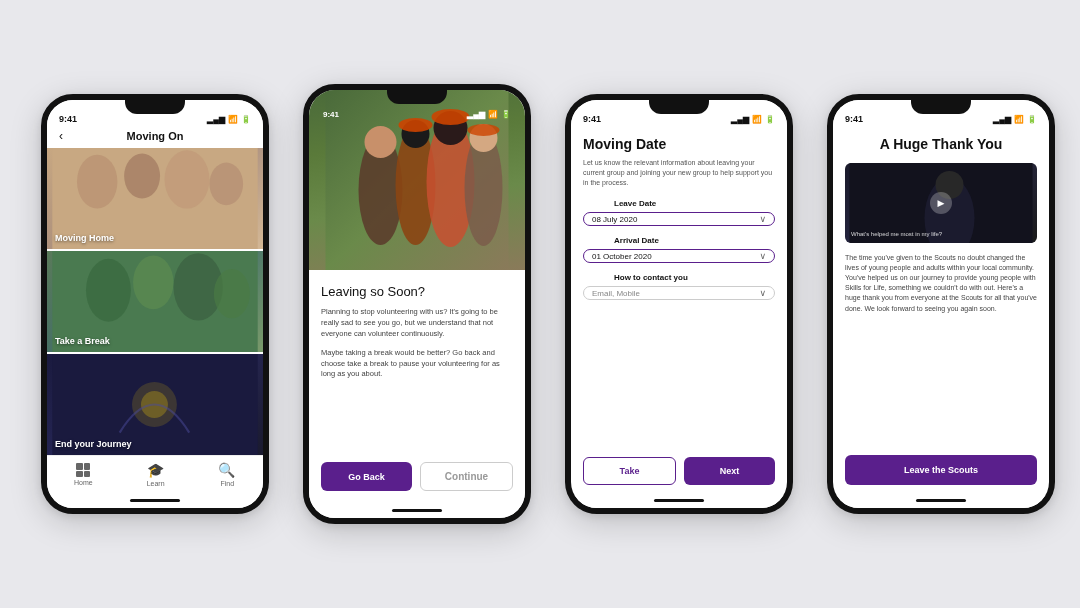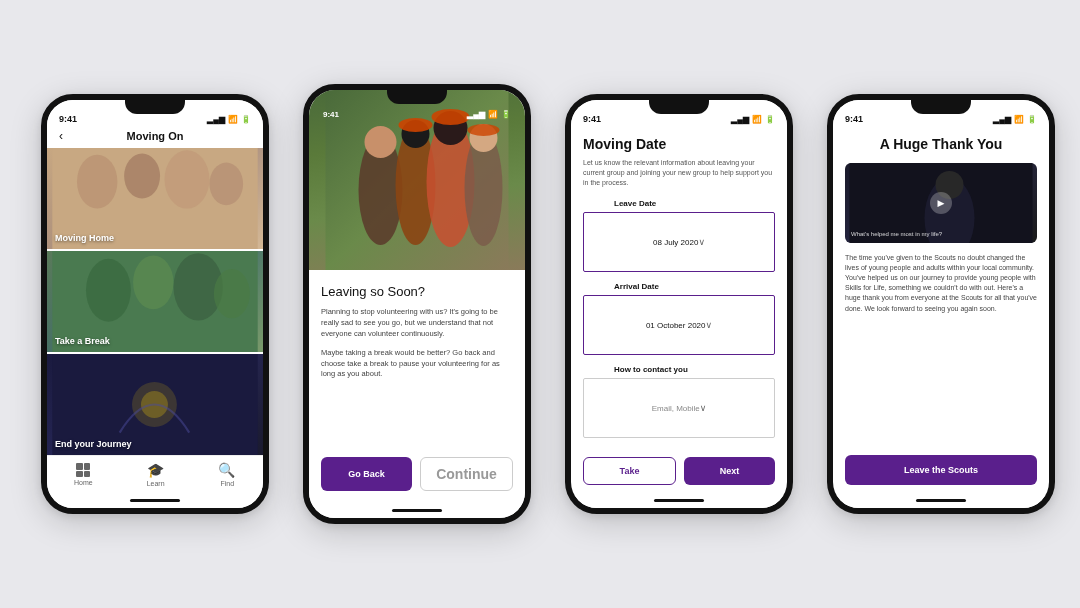--- a/index.html
+++ b/index.html
@@ -218,21 +218,21 @@
       font-weight: 700;
       flex: 1;
       cursor: pointer;
     }
     .btn-outline {
       background: #fff;
       color: #999;
       border: 1.5px solid #ccc;
       border-radius: 6px;
       padding: 8px 0;
-      font-size: 14px;
+      font-size: 10px;
       font-weight: 700;
       flex: 1;
       cursor: pointer;
     }
     .btn-outline-purple {
       background: #fff;
       color: #5a1f8c;
       border: 1.5px solid #5a1f8c;
       border-radius: 6px;
       padding: 8px 0;
@@ -267,25 +267,25 @@
       font-weight: 600;
       color: #111;
       margin-bottom: 4px;
       padding-left: 31px;
     }
     .form-group {
       margin-bottom: 10px;
     }
     .dropdown-field {
       display: flex;
-      justify-content: center;
+      justify-content: space-between;
       align-items: center;
       border: 1.5px solid #5a1f8c;
-      border-radius: 2px;
-      padding: 24px 8px;
+      border-radius: 8px;
+      padding: 1px 8px;
       font-size: 8px;
       color: #111;
       background: #fff;
     }
     .dropdown-field.grey {
       border-color: #ccc;
       color: #888;
     }
     .chevron { font-size: 9px; color: #666; }
     .phone3-buttons {

